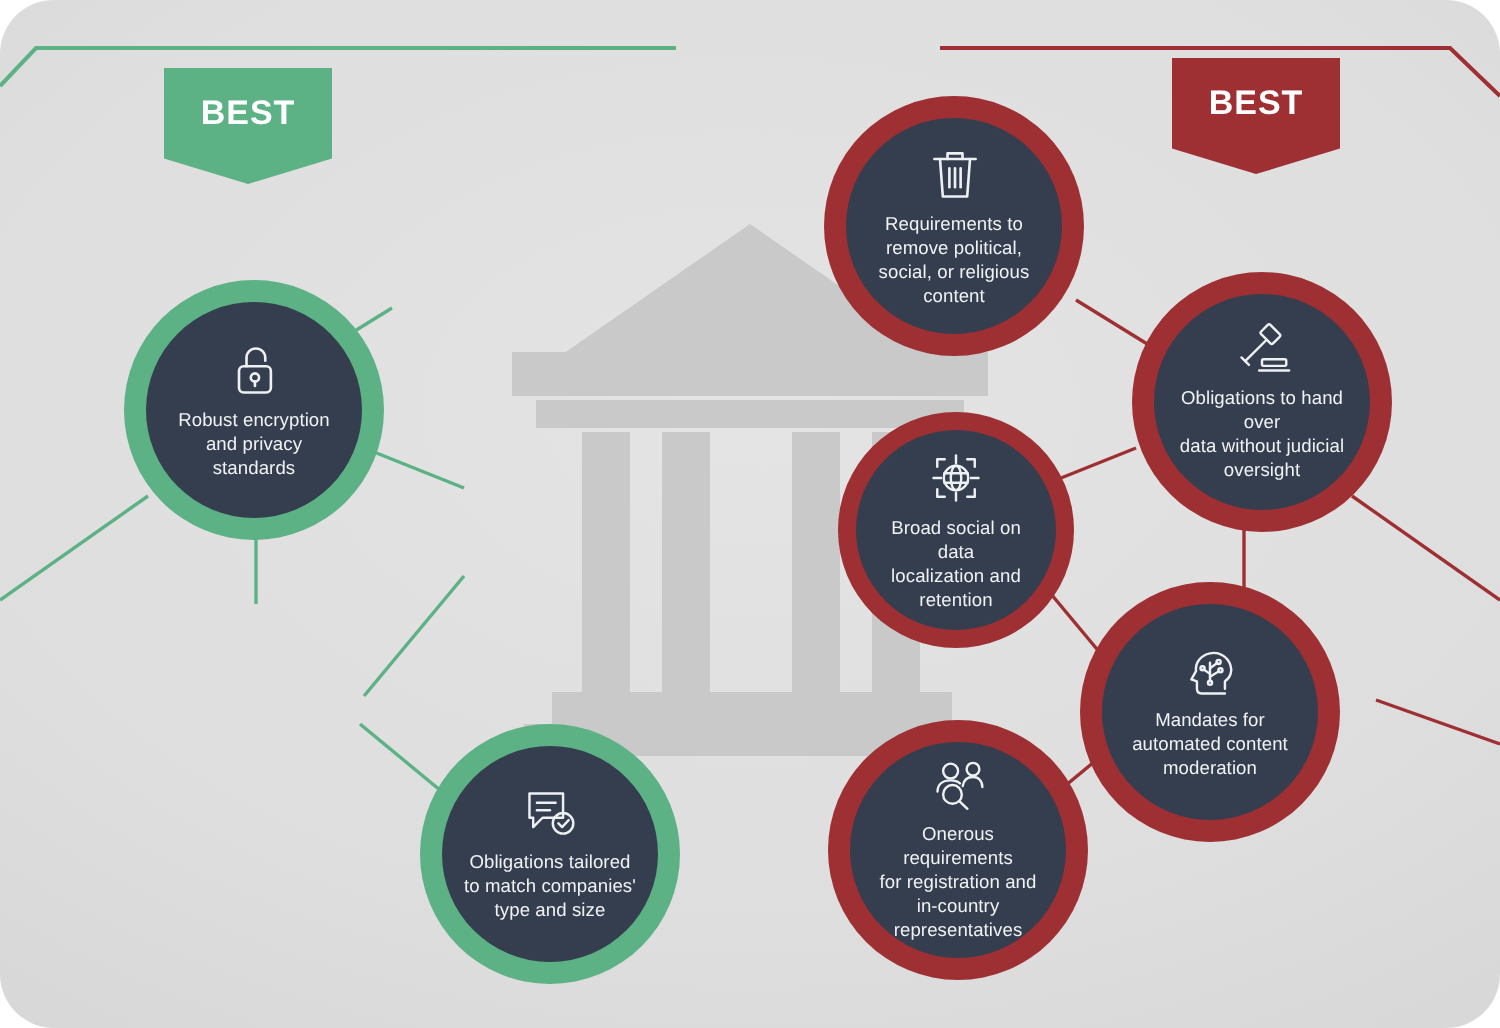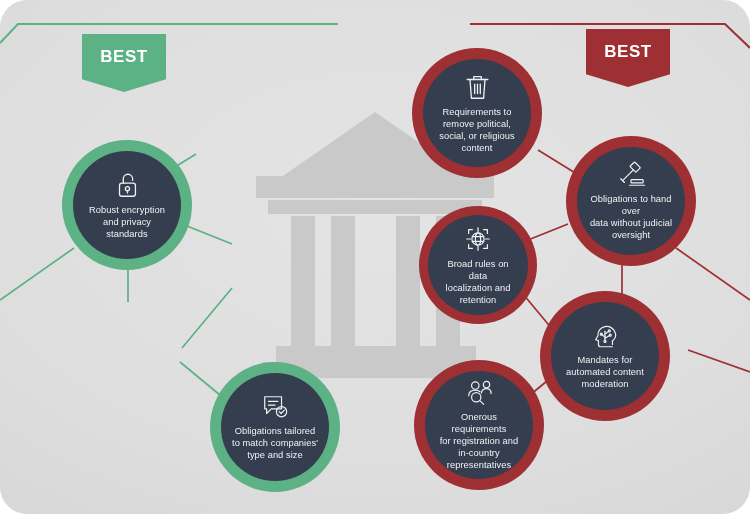--- a/index.html
+++ b/index.html
@@ -230,21 +230,21 @@
           <path d="M16 4 V8"></path>
           <path d="M16 24 V28"></path>
           <path d="M4 16 H8"></path>
           <path d="M24 16 H28"></path>
           <path d="M6 10 V6 H10"></path>
           <path d="M22 6 H26 V10"></path>
           <path d="M26 22 V26 H22"></path>
           <path d="M10 26 H6 V22"></path>
         </svg>
       </span>
-      <div class="label">Broad rules on data
+      <div class="label">Broad social on data
 localization and
 retention</div>
     </div>
   </div>
 
   <div class="node bad large" style="left:540px; top:291px; width:130px; height:130px;">
     <div class="inner">
       <span class="icon">
         <svg width="30" height="28" viewBox="0 0 32 30" fill="none" stroke="#eef1f3" stroke-width="1.3" stroke-linecap="round" stroke-linejoin="round">
           <path d="M24 24 V20 C27 18 28 14.5 27 11.5 C25.5 6.5 20.5 4 16 5 C11 6 8 10 8.5 14.5 L6 19 L9 20 V24 C9 25.5 10 26.5 11.5 26.5 H24"></path>

